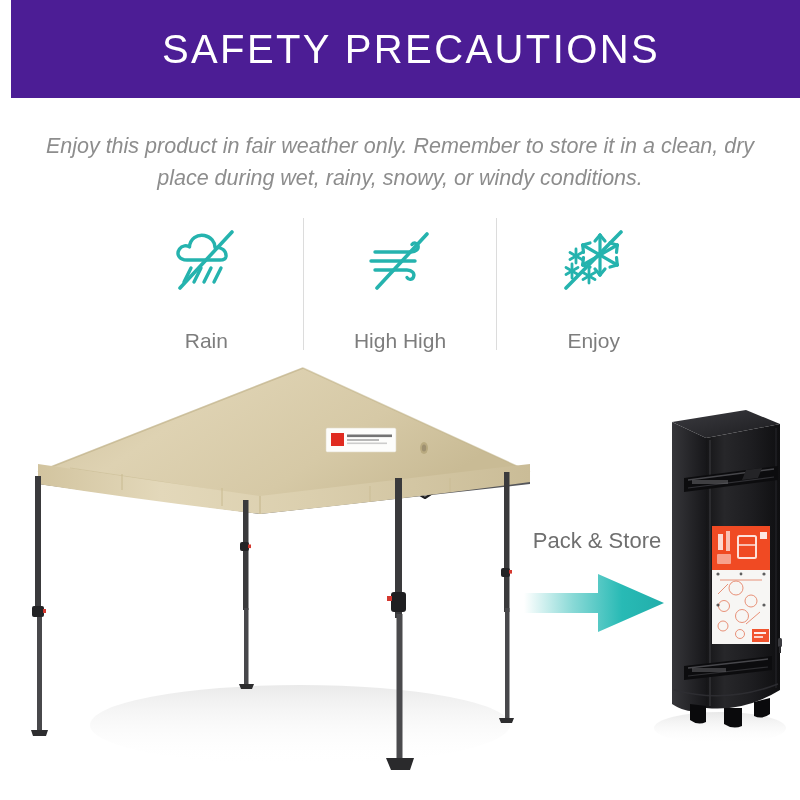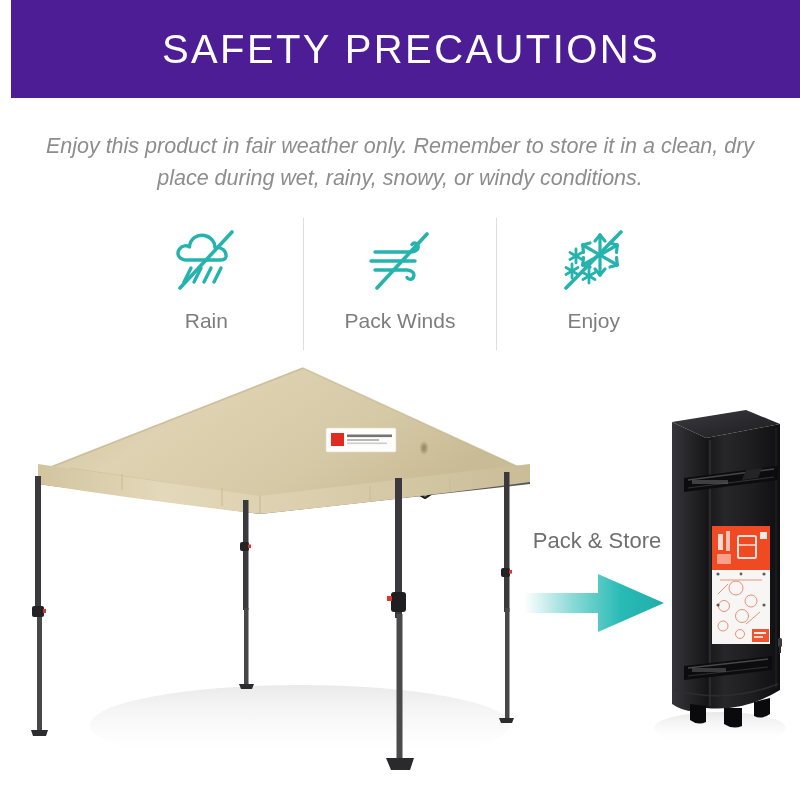--- a/index.html
+++ b/index.html
@@ -60,20 +60,21 @@
     display: flex;
     align-items: stretch;
   }
   .condition-item {
     flex: 1 1 0;
     display: flex;
     flex-direction: column;
     align-items: center;
     justify-content: flex-start;
     position: relative;
+    gap: 20px;
   }
   .condition-icon {
     height: 86px;
     display: flex;
     align-items: center;
     justify-content: center;
   }
   .condition-label {
     color: #7d7d7d;
     font-size: 21px;
@@ -154,21 +155,21 @@
 
         <path d="M18 34 L54 34 C59 34 62 31 61 27.5 C60.2 24.8 56.8 24 55 26.5"></path>
 
         <path d="M14 43 L58 43"></path>
 
         <path d="M18 52 L50 52 C55 52 58 55.5 56.5 59 C55.2 62 51.5 62.2 50 59.5"></path>
 
         <path d="M70 16 L20 70" stroke-width="3.6"></path>
       </svg>
     </div>
-    <div class="condition-label">Pack Winds</div>
+    <div class="condition-label">High High</div>
   </div>
 
   <div class="condition-divider"></div>
 
   <div class="condition-item">
     <div class="condition-icon">
       <svg width="86" height="86" viewBox="0 0 86 86" fill="none" stroke="#25b3ae" stroke-width="3.2" stroke-linecap="round" stroke-linejoin="round">
 
         <g transform="translate(49,37)">
           <path d="M0 -20 L0 20"></path>

